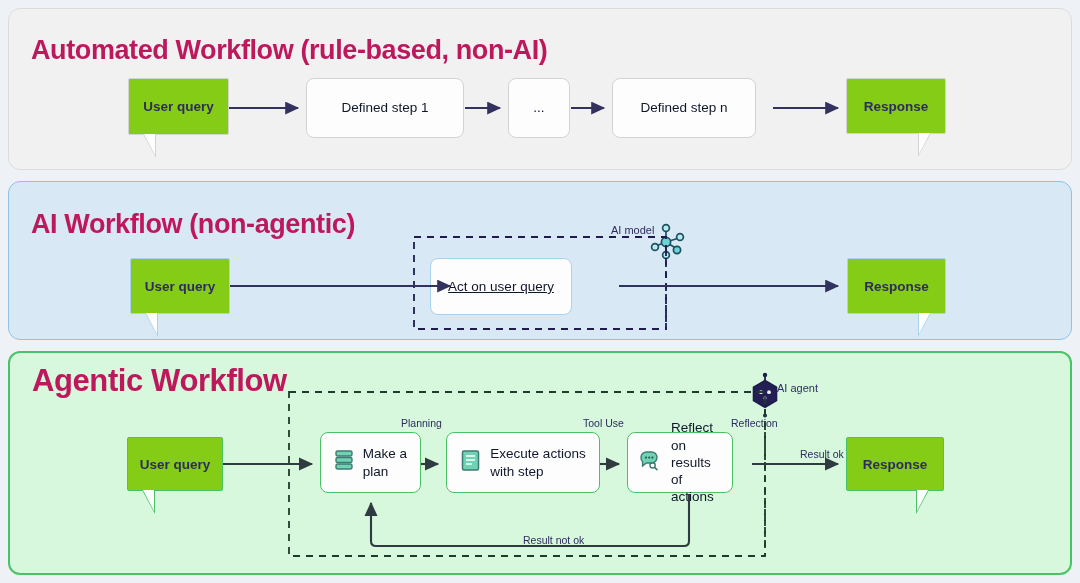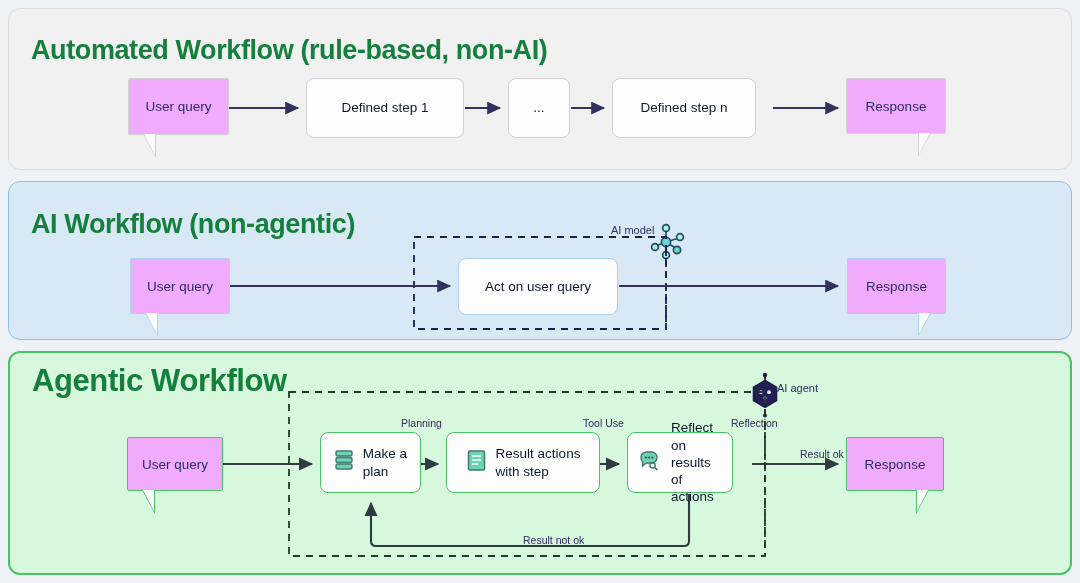--- a/index.html
+++ b/index.html
@@ -39,21 +39,21 @@
   #panel-agentic {
     left: 8px; top: 351px; width: 1064px; height: 224px;
     background: #d7f8dc;
     border: 2px solid #4ac367;
   }
 
   .panel-title {
     position: absolute;
     left: 22px;
     font-weight: 700;
-    color: #15803d;
+    color: #be185d;
     letter-spacing: -0.4px;
     white-space: nowrap;
   }
   #title-automated { top: 26px; font-size: 27px; }
   #title-aiworkflow { top: 27px; font-size: 27px; }
   #title-agentic { top: 10px; font-size: 31px; }
 
   
   .node {
     position: absolute;
@@ -69,26 +69,27 @@
     line-height: 1.28;
   }
   .node.gray { border: 1px solid #d3d3d3; }
   .node.blue { border: 1px solid #a9d2ef; }
   .node.green { border: 1.7px solid #4ac367; }
 
   
   .bubble {
     position: absolute;
     box-sizing: border-box;
-    background: #f0abfc;
+    background: #84cc16;
     display: flex;
     align-items: center;
     justify-content: center;
     color: #2e2b5f;
     font-size: 13.5px;
+    font-weight: bold;
   }
   .bubble.gray  { border: 1px solid #d3d3d3; }
   .bubble.blue  { border: 1px solid #a9d2ef; }
   .bubble.green { border: 1.7px solid #4ac367; }
 
   .bubble .tail {
     position: absolute;
     width: 0; height: 0;
     pointer-events: none;
   }
@@ -185,21 +186,21 @@
   <div class="panel" id="panel-aiworkflow">
     <div class="panel-title" id="title-aiworkflow">AI Workflow (non-agentic)</div>
   </div>
 
   <div class="bubble blue tail-left" style="left:130px; top:258px; width:100px; height:56px; border-radius:2px;">
     <span>User query</span>
     <span class="tail outer"></span>
     <span class="tail inner"></span>
   </div>
 
-  <div class="node blue" style="left:458px; top:258px; width:160px; height:57px;">
+  <div class="node blue" style="left:430px; top:258px; width:142px; height:57px;text-decoration:underline;">
     <span>Act on user query</span>
   </div>
 
   <div class="bubble blue tail-right" style="left:847px; top:258px; width:99px; height:56px; border-radius:2px;">
     <span>Response</span>
     <span class="tail outer"></span>
     <span class="tail inner"></span>
   </div>
 
   <div class="caption" style="left:611px; top:224px;">AI model</div>
@@ -250,21 +251,21 @@
   <div class="node green" style="left:446px; top:432px; width:154px; height:61px;">
     <div class="row">
       <span>
         <svg width="21" height="23" viewBox="0 0 21 23">
           <rect x="2.5" y="2" width="16" height="19" rx="1.5" fill="#6ed3b2" stroke="#3f7a73" stroke-width="1.5"></rect>
           <line x1="6" y1="7" x2="15" y2="7" stroke="#f4fffb" stroke-width="1.6"></line>
           <line x1="6" y1="11" x2="15" y2="11" stroke="#f4fffb" stroke-width="1.6"></line>
           <line x1="6" y1="15" x2="12" y2="15" stroke="#f4fffb" stroke-width="1.6"></line>
         </svg>
       </span>
-      <span class="label"><span>Result actions</span><br><span>with step</span></span>
+      <span class="label"><span>Execute actions</span><br><span>with step</span></span>
     </div>
   </div>
 
   <div class="caption small" style="left:704px; top:417px;">Reflection</div>
   <div class="node green" style="left:627px; top:432px; width:106px; height:61px;">
     <div class="row">
       <span>
         <svg width="24" height="23" viewBox="0 0 24 23">
           <path d="M3 8.5a5.5 5.5 0 0 1 5.5-5.5h5A5.5 5.5 0 0 1 19 8.5a5.5 5.5 0 0 1-5.5 5.5h-5.2L4.6 17V12.8A5.5 5.5 0 0 1 3 8.5z" fill="#6ed3b2" stroke="#3f7a73" stroke-width="1.4"></path>
           <circle cx="8" cy="8.6" r="1.15" fill="#2b5e58"></circle>

